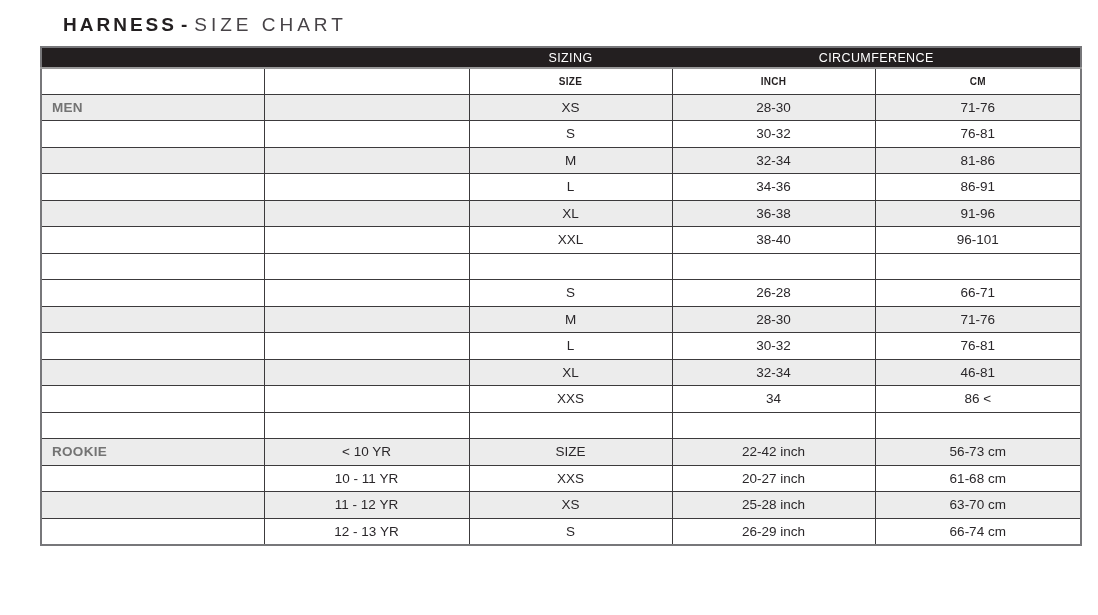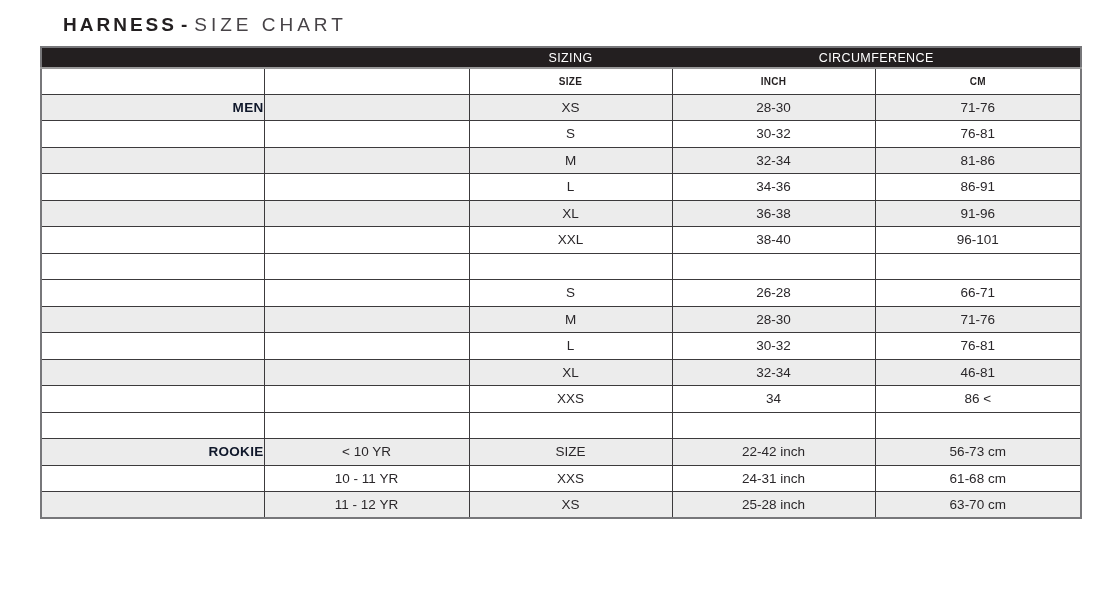--- a/index.html
+++ b/index.html
@@ -75,24 +75,24 @@
   
   tbody td {
     height: 26.5px;
     font-size: 13.5px;
     text-align: center;
     background: #ffffff;
     color: #2a272a;
   }
   tbody tr.shaded td { background: #ececec; }
   tbody td.cat {
-    text-align: right;
-    padding-left: 24px;
+    text-align: left;
+    padding-left: 10px;
     font-weight: 700;
-    color: #0f172a;
+    color: #737373;
     letter-spacing: 0.3px;
   }
 </style>
 </head>
 <body>
 
 <div class="page">
 
   <div class="title">
     <span class="brand">HARNESS</span><span class="sep">-</span><span class="light">SIZE CHART</span>
@@ -216,26 +216,33 @@
           <td class="cat">ROOKIE</td>
           <td class="age">&lt; 10 YR</td>
           <td class="size">SIZE</td>
           <td class="inch">22-42 inch</td>
           <td class="cm">56-73 cm</td>
         </tr>
         <tr>
           <td class="cat"></td>
           <td class="age">10 - 11 YR</td>
           <td class="size">XXS</td>
-          <td class="inch">24-31 inch</td>
+          <td class="inch">20-27 inch</td>
           <td class="cm">61-68 cm</td>
         </tr>
         <tr class="shaded">
           <td class="cat"></td>
           <td class="age">11 - 12 YR</td>
           <td class="size">XS</td>
           <td class="inch">25-28 inch</td>
           <td class="cm">63-70 cm</td>
         </tr>
+        <tr>
+          <td class="cat"></td>
+          <td class="age">12 - 13 YR</td>
+          <td class="size">S</td>
+          <td class="inch">26-29 inch</td>
+          <td class="cm">66-74 cm</td>
+        </tr>
       </tbody>
   </table>
 
 </div>
 
 </body></html>

